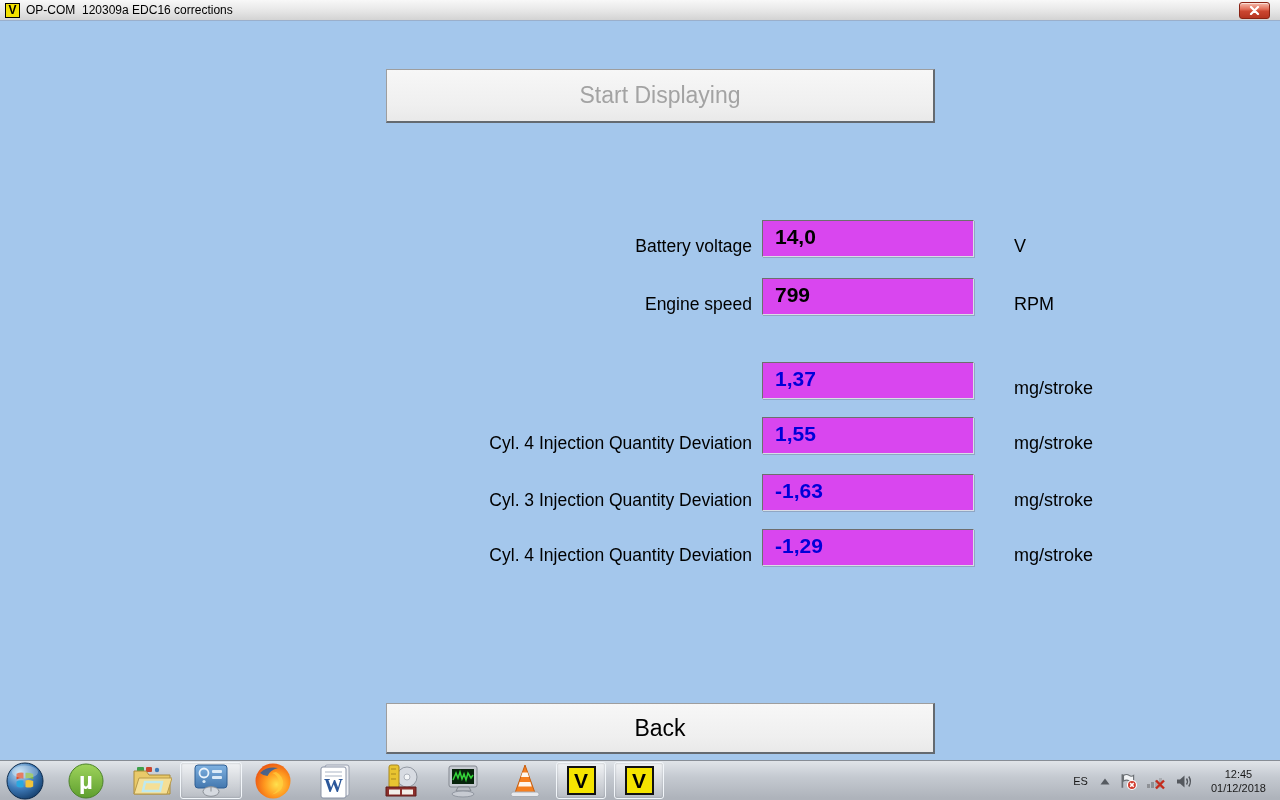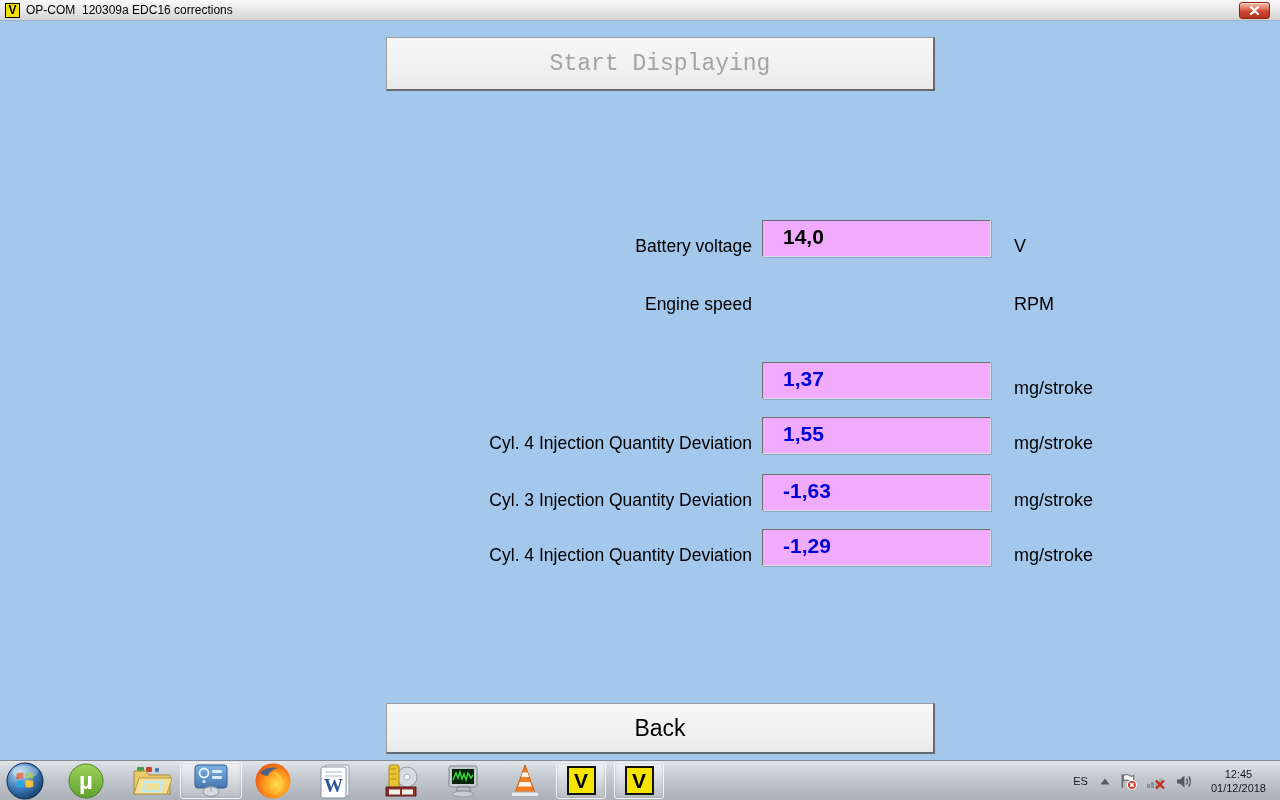--- a/index.html
+++ b/index.html
@@ -19,29 +19,29 @@
     border:1px solid #8A2314; box-shadow:inset 0 1px 0 rgba(255,255,255,.55);
     display:flex; align-items:center; justify-content:center; cursor:pointer; }
 
   
   .content { position:absolute; top:21px; left:0; right:0; bottom:40px; }
 
   .big-btn { position:absolute; left:386px; width:549px;
     background:linear-gradient(#F7F7F7,#EFEFEF 70%,#E9E9E9);
     border:1px solid #9E9E9E; border-right:2px solid #646A70; border-bottom:2px solid #646A70;
     display:flex; align-items:center; justify-content:center; font-size:23px; color:#000; }
-  .btn-start { top:16px; height:54px; color:#A3A3A3;font-family:Liberation Mono, monospace; }
+  .btn-start { top:48px; height:54px; color:#A3A3A3; }
   .btn-back  { top:682px; height:51px; }
 
   .row { position:absolute; left:0; width:100%; height:37px; }
   .row-label { position:absolute; right:528px; top:8px; height:37px; line-height:37px;
     font-size:17.5px; color:#000; white-space:nowrap; }
-  .field { position:absolute; left:762px; top:0; width:229px; height:37px; background:#f0abfc;
+  .field { position:absolute; left:762px; top:0; width:212px; height:37px; background:#d946ef;
     border:1px solid; border-color:#6E6E6E #D8DEE6 #D8DEE6 #6E6E6E;
-    box-shadow:1px 1px 0 #8FA6C4; padding:3px 20px; }
+    box-shadow:1px 1px 0 #8FA6C4; padding:3px 12px; }
   .field-value { font-size:21px; font-weight:bold; line-height:1.25; }
   .row-unit { position:absolute; left:1014px; top:8px; height:37px; line-height:37px;
     font-size:18px; color:#000; white-space:nowrap; }
 
   
   .taskbar { position:absolute; bottom:0; left:0; right:0; height:40px;
     background:linear-gradient(#E0E4E9,#C5CAD1 40%,#AEB3BB 95%);
     border-top:1px solid #878D95; }
   .tb-icon { position:absolute; top:2px; width:40px; height:36px;
     display:flex; align-items:center; justify-content:center; cursor:pointer; }
@@ -81,20 +81,23 @@
     <div class="row" style="top:199px">
       <div class="row-label">Battery voltage</div>
       <div class="field">
         <span class="field-value" style="color: rgb(0, 0, 0);">14,0</span>
       </div>
       <div class="row-unit">V</div>
     </div>
 
     <div class="row" style="top:257px">
       <div class="row-label">Engine speed</div>
+      <div class="field">
+        <span class="field-value" style="color: rgb(0, 0, 0);">799</span>
+      </div>
       <div class="row-unit">RPM</div>
     </div>
 
     <div class="row" style="top:341px">
       <div class="field">
         <span class="field-value" style="color: rgb(0, 0, 216);">1,37</span>
       </div>
       <div class="row-unit">mg/stroke</div>
     </div>
 

